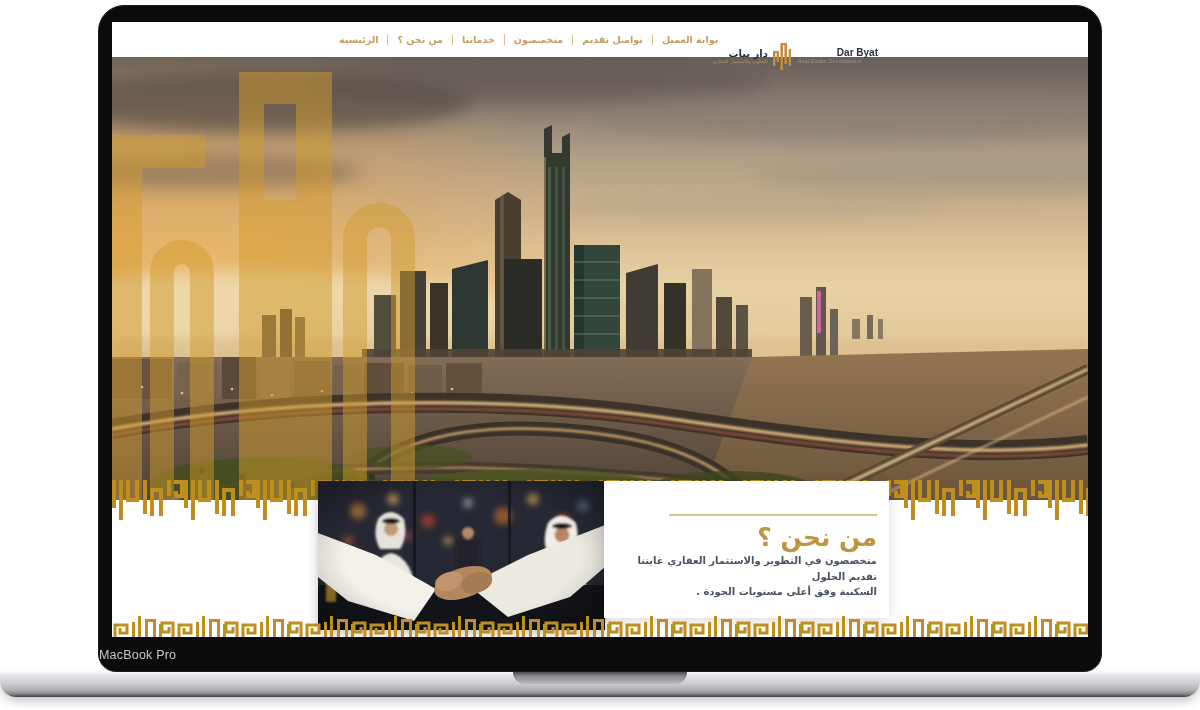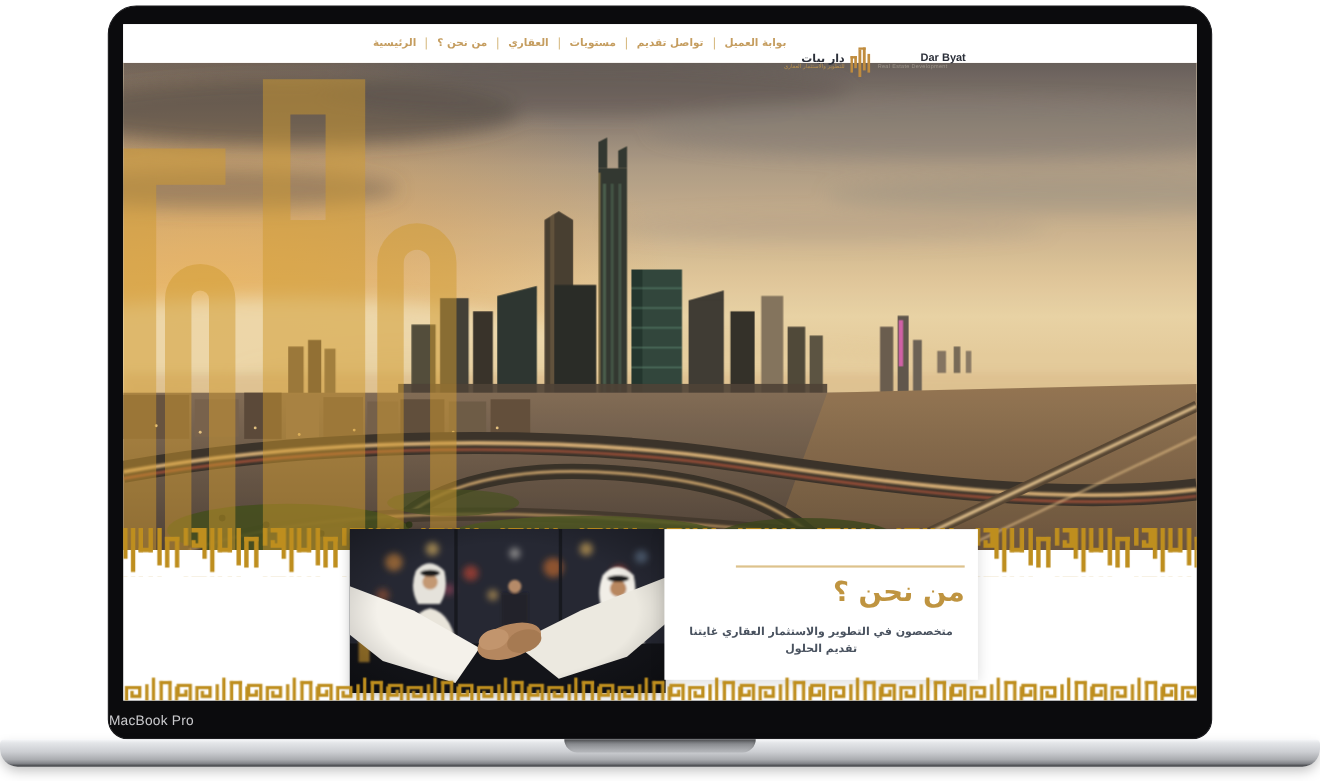--- a/index.html
+++ b/index.html
@@ -42,42 +42,42 @@
   .strip-top{left:0;top:458px;width:976px;height:44px;z-index:3;}
   .strip-bottom{left:0;top:590px;width:976px;height:25px;z-index:7;}
 
   
   .photo-card{left:206px;top:459px;width:287px;height:149px;z-index:4;background:#1d1e24;
     box-shadow:0 3px 10px rgba(0,0,0,.25);overflow:hidden;}
   .text-card{left:492px;top:459px;width:285px;height:137px;z-index:5;background:#ffffff;
     box-shadow:0 3px 12px rgba(0,0,0,.14);direction:rtl;}
   .text-card .divider{margin:33px 12px 0 0;width:208px;height:2px;background:#ddc28c;}
   .text-card h2{margin:7px 12px 0 0;text-align:right;font-size:25px;font-weight:700;color:#bf9440;}
-  .text-card p{margin:15px 12px 0;text-align:center;font-size:10px;font-weight:700;
+  .text-card p{margin:1px 12px 0;text-align:right;font-size:10px;font-weight:700;
     color:#49525f;line-height:1.55;}
   .text-card p span{display:block;}
 </style>
 </head>
 <body>
 
 <div class="abs laptop-screen">
   <div class="abs macbook-label">MacBook Pro</div>
 </div>
 
 <div class="abs screen-content">
 
   <div class="abs navbar">
     <div class="abs nav-menu">
       <span class="nav-item">الرئيسية</span>
       <span class="nav-sep"></span>
       <span class="nav-item">من نحن ؟</span>
       <span class="nav-sep"></span>
-      <span class="nav-item">العقاري</span>
-      <span class="nav-sep"></span>
-      <span class="nav-item">مستويات</span>
+      <span class="nav-item">خدماتنا</span>
+      <span class="nav-sep"></span>
+      <span class="nav-item">متخصصون</span>
       <span class="nav-sep"></span>
       <span class="nav-item">تواصل تقديم</span>
       <span class="nav-sep"></span>
       <span class="nav-item">بوابة العميل</span>
     </div>
 
     <div class="abs logo">
       <div class="logo-ar">
         <div class="n">دار بيات</div>
         <div class="t">للتطوير والاستثمار العقاري</div>
@@ -336,20 +336,21 @@
       </g>
       <rect width="287" height="149" fill="url(#vig)"></rect>
     </svg>
   </div>
 
   <div class="abs text-card">
     <div class="divider"></div>
     <h2>من نحن ؟</h2>
     <p>
       <span>متخصصون في التطوير والاستثمار العقاري غايتنا تقديم الحلول</span>
+      <span>السكنية وفق أعلى مستويات الجودة .</span>
     </p>
   </div>
 
   <div class="abs strip-bottom">
     <svg width="976" height="25" viewBox="0 0 976 25">
       <defs>
         <pattern id="pbot" width="64" height="25" patternUnits="userSpaceOnUse">
           <g stroke="#be8e1e" stroke-width="3" fill="none">
             <path d="M3,25 V13 H15 V21 H8 V16"></path>
             <path d="M61,25 V11 H50 V20 H57 V15"></path>

